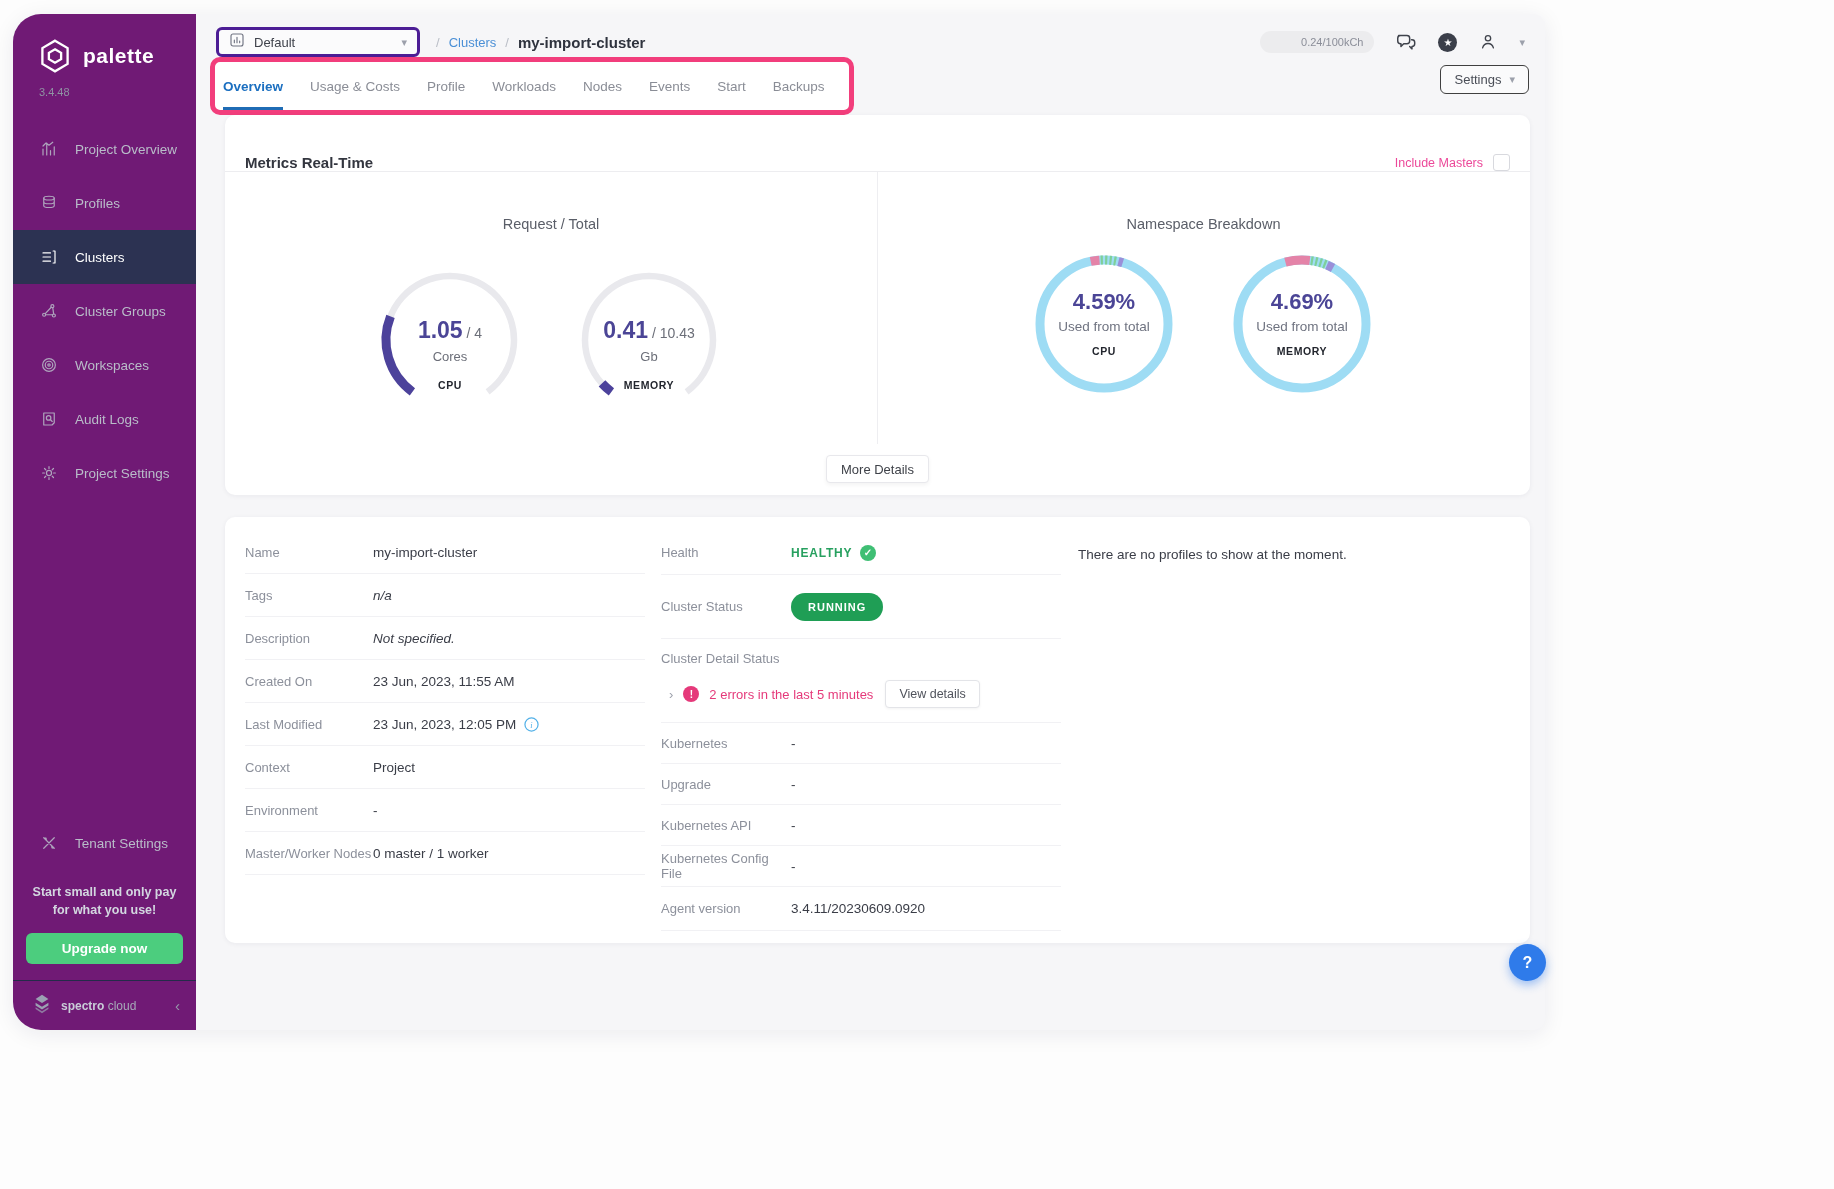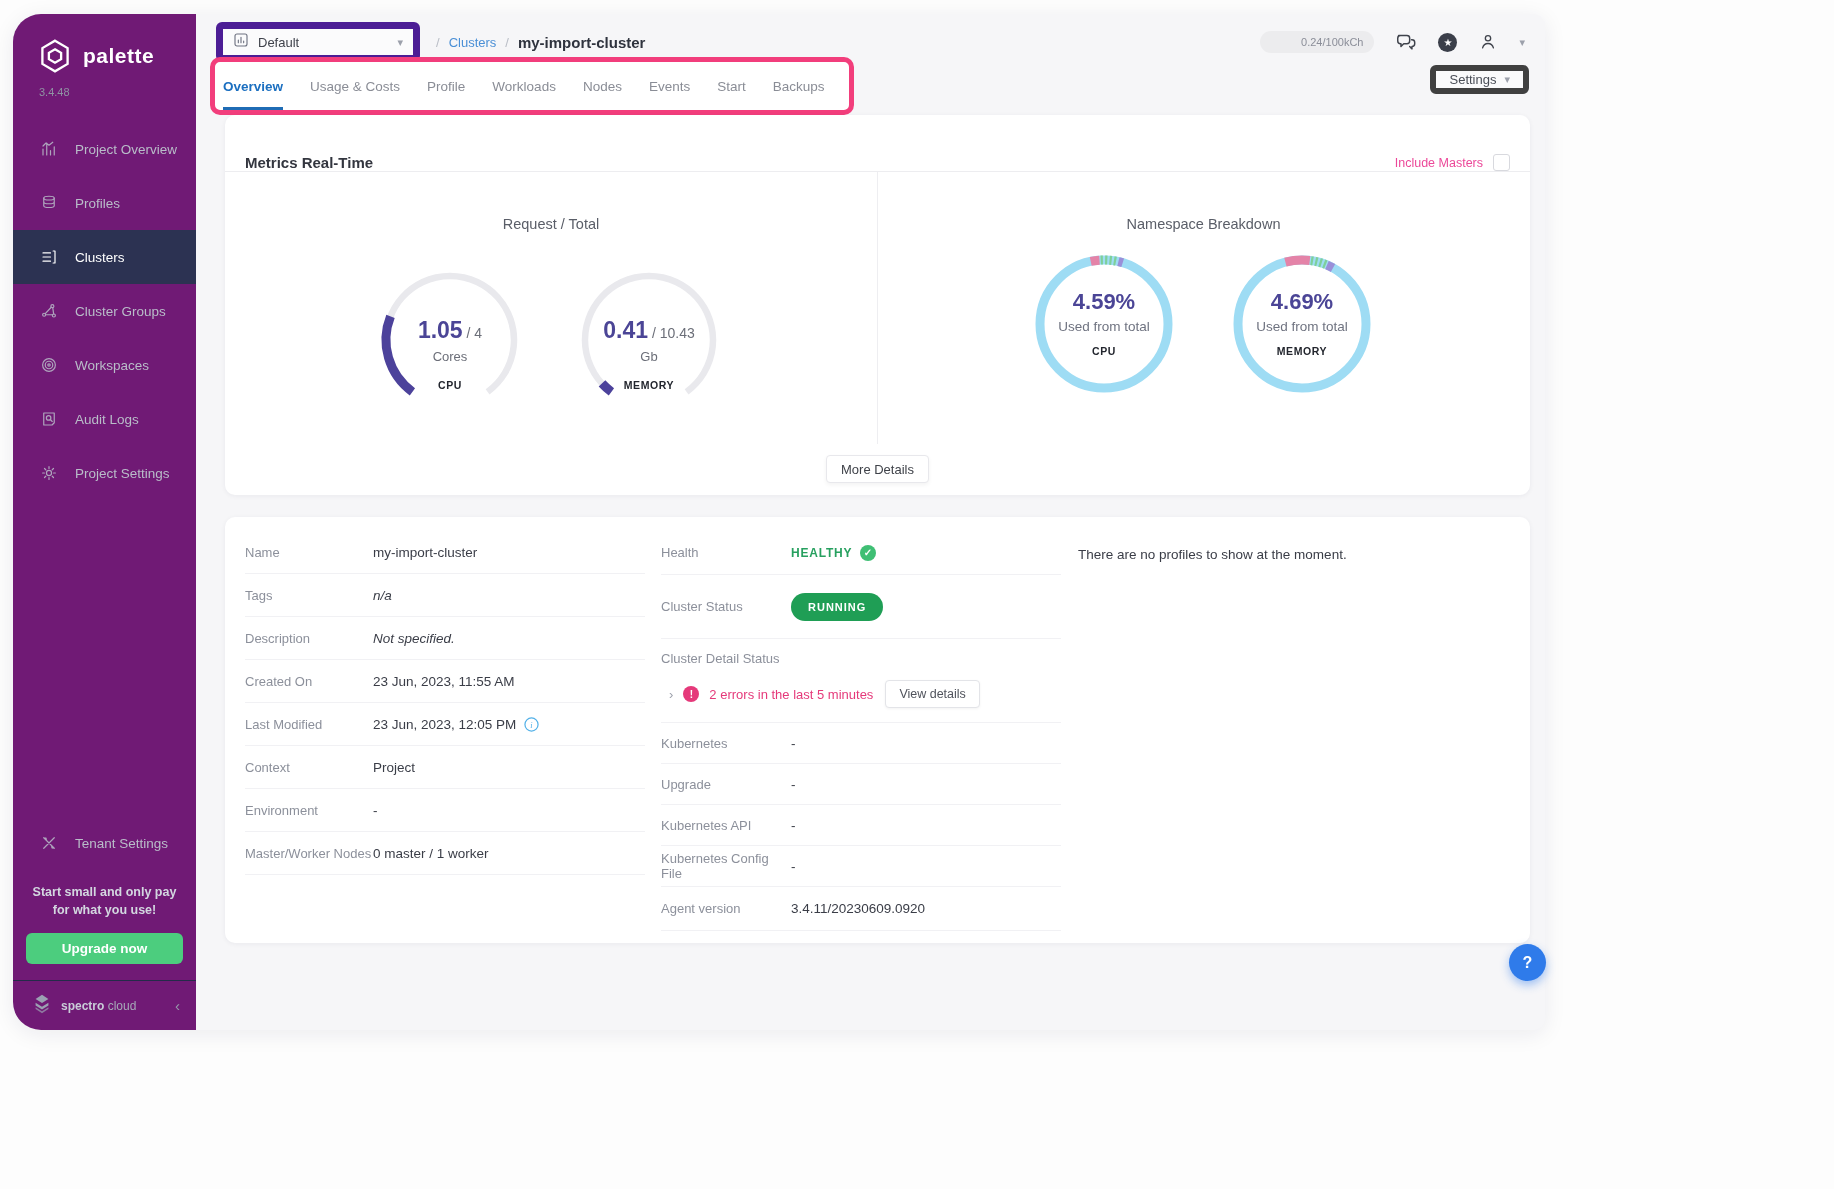--- a/index.html
+++ b/index.html
@@ -45,21 +45,21 @@
     border-top:1px solid #242b49; height:50px; display:flex; align-items:center;
     padding:0 16px 0 18px; gap:8px;
   }
   .sf-brand { font-size:12px; color:#a6aab8; }
   .sf-brand b { color:#c9cdd8; }
   .collapse-chevron { margin-left:auto; color:#9atrans; color:#969aab; font-size:15px; cursor:pointer; }
   
   .content { flex:1; position:relative; background:#f6f6f8; }
   .topbar { height:56px; display:flex; align-items:center; padding:0 20px; }
   .project-select {
-    width:204px; height:40px; border:7px solid #4c1d95; border-radius:6px; background:#fbfbfc;
+    width:204px; height:30px; border:3px solid #4c1d95; border-radius:6px; background:#fbfbfc;
     display:flex; align-items:center; gap:9px; padding:0 10px; cursor:pointer;
   }
   .ps-label { font-size:13px; color:#3f424b; flex:1; }
   .chev { color:#9ca0ab; font-size:11px; }
   .breadcrumb { display:flex; align-items:center; gap:9px; margin-left:16px; font-size:13px; }
   .bc-sep { color:#b9bdc6; }
   .bc-link { color:#4a8fd6; cursor:pointer; }
   .bc-current { color:#2f333e; font-size:15px; font-weight:bold; }
   .top-right { margin-left:auto; display:flex; align-items:center; gap:21px; }
   .usage-pill {
@@ -75,21 +75,21 @@
   
   .tab-highlight {
     position:absolute; left:14px; top:43px; width:644px; height:58px;
     border:5px solid #f23e7c; border-radius:10px; background:#ffffff;
     display:flex; align-items:stretch; column-gap:27px; padding:0 10px 0 8px;
   }
   .tab { display:flex; align-items:center; font-size:13.5px; color:#8a8d96; cursor:pointer; border-bottom:3px solid transparent; padding-top:3px; }
   .tab.active { color:#1b6fc0; font-weight:bold; border-bottom-color:#1f6cb5; }
   .settings-btn {
     position:absolute; right:16px; top:51px; height:29px; padding:0 13px;
-    border:6px solid #404040; border-radius:6px; background:#fafafb; color:#4a4e57;
+    border:1px solid #404040; border-radius:6px; background:#fafafb; color:#4a4e57;
     font-size:13px; font-family:inherit; display:flex; align-items:center; gap:8px; cursor:pointer;
   }
   
   .card { position:absolute; left:29px; width:1305px; background:#ffffff; border-radius:10px; box-shadow:0 1px 5px rgba(40,40,70,.06); }
   .card-metrics { top:101px; height:380px; }
   .card-details { top:503px; height:426px; }
   .cm-header { height:57px; display:flex; align-items:flex-end; padding:0 20px; border-bottom:1px solid #ededf0; }
   .cm-title { font-size:15px; font-weight:bold; color:#33363f; }
   .cm-right { margin-left:auto; display:flex; align-items:center; gap:10px; font-size:12.5px; color:#ec4899; }
   .checkbox { width:17px; height:17px; border:1px solid #d8d9de; border-radius:3px; background:#ffffff; cursor:pointer; }

